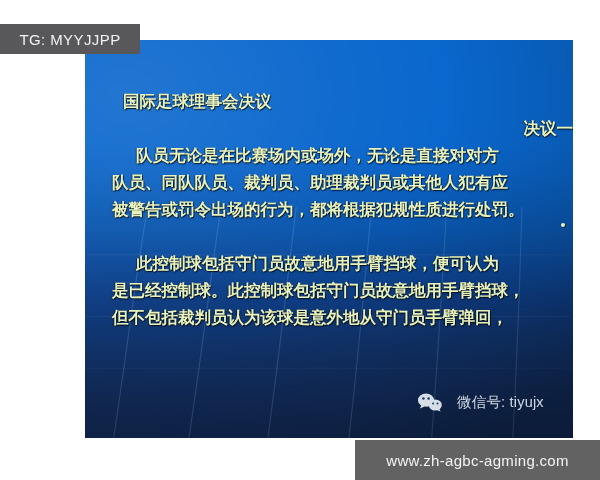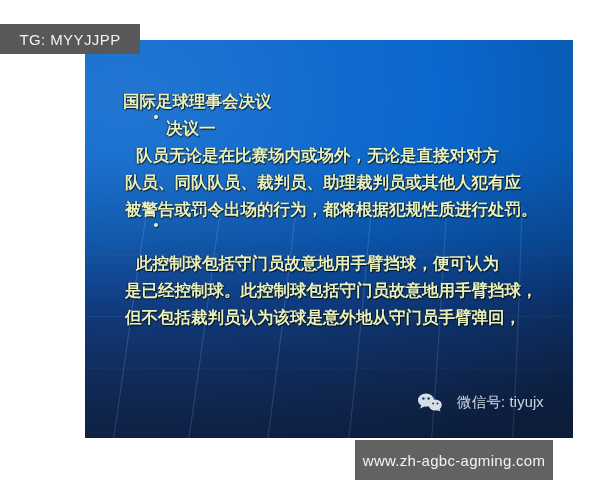--- a/index.html
+++ b/index.html
@@ -110,35 +110,36 @@
     font-size: 16.5px;
     line-height: 27px;
     height: 27px;
     white-space: nowrap;
     font-weight: 700;
   }
   .title-line {
     padding-left: 38px;
   }
   .bullet-line {
-    padding-left: 69px;
-    display: flex;
-    align-items: flex-start;
+    padding-left: 20px;
+    display: flex;
+    align-items: flex-end;
+    flex-direction: column;
   }
   .bullet-dot {
     display: inline-block;
     width: 4px;
     height: 4px;
     border-radius: 50%;
     background: #e9f2bc;
     margin-right: 8px;
     box-shadow: 1px 1px 0 rgba(0,0,0,0.5);
   }
   .body-line {
-    padding-left: 40px;
+    padding-left: 27px;
     text-align: left;
   }
   .body-line.indent {
     padding-left: 51px;
   }
 
   
   #wechat {
     position: absolute;
     left: 332px;
@@ -162,21 +163,21 @@
     white-space: nowrap;
     letter-spacing: 0.2px;
     margin-left: 8px;
   }
 
   
   #url-bar {
     position: absolute;
     left: 355px;
     top: 440px;
-    width: 198px;
+    width: 245px;
     height: 40px;
     background: #626262;
     display: flex;
     align-items: center;
     justify-content: center;
     z-index: 40;
   }
   #url-bar .label {
     color: #f3f3f3;
     font-size: 15px;

